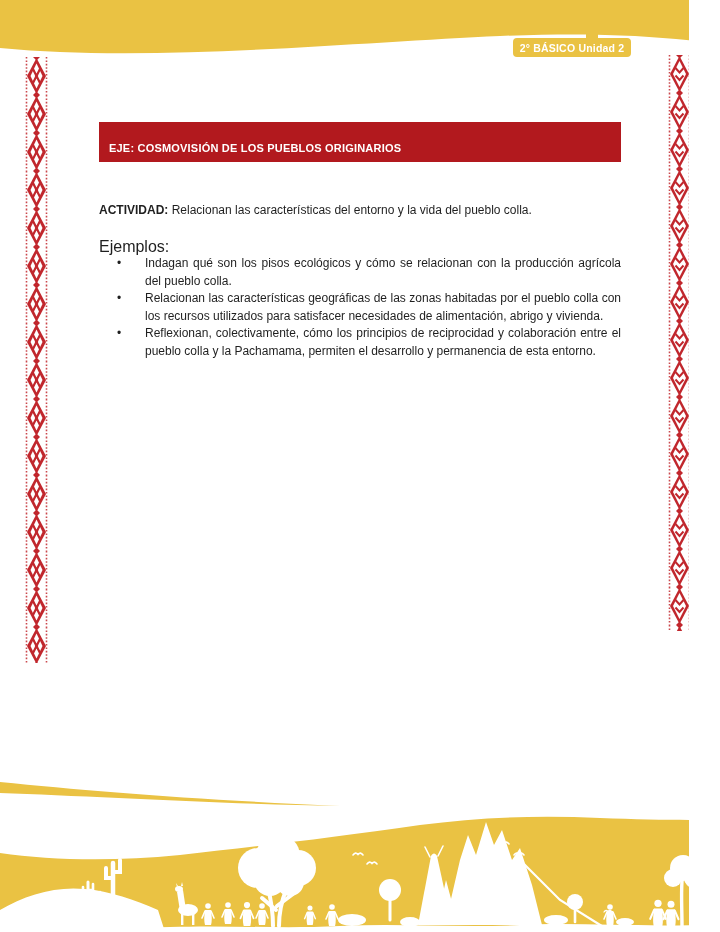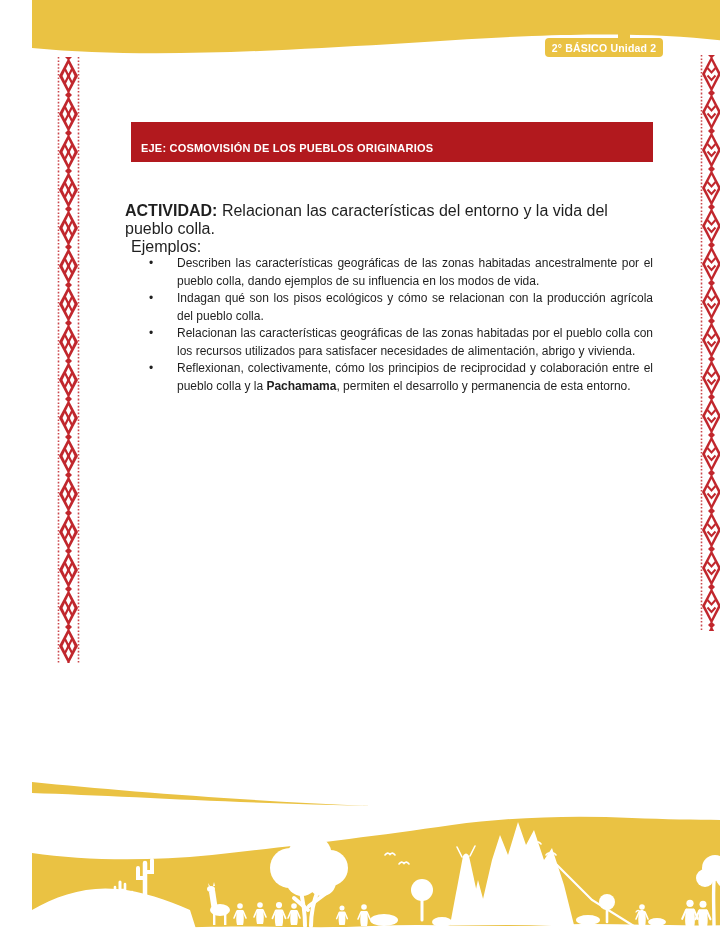--- a/index.html
+++ b/index.html
@@ -4,21 +4,21 @@
 <style>
   :root{
     --c-band_yellow:#EAC243;
     --c-banner_red:#B2191E;
     --c-textile_red:#C1272D;
     --c-text:#1F1F1F;
   }
   html,body{margin:0;padding:0;background:#fff;}
   .page{
     position:relative;width:689px;height:932px;overflow:hidden;background:#fff;
-    font-family:"Liberation Sans",sans-serif;color:var(--c-text);margin-left:32px;
+    font-family:"Liberation Sans",sans-serif;color:var(--c-text);
   }
   .abs{position:absolute;}
   
   .f-yellow{fill:var(--c-band_yellow);}
   .f-white{fill:#ffffff;}
   .f-pred{fill:var(--c-textile_red);}
   .s-pred{stroke:var(--c-textile_red);}
   
   .badge{
     left:513px;top:38px;width:118px;height:19px;border-radius:4px;
@@ -29,34 +29,34 @@
     left:99px;top:91px;width:522px;text-align:center;
     font-size:15px;font-weight:bold;letter-spacing:.1px;
   }
   .banner{
     left:99px;top:122px;width:522px;height:40px;background:var(--c-banner_red);
   }
   .banner span{
     display:block;padding:20px 0 0 10px;color:#fff;font-size:11px;font-weight:bold;letter-spacing:.2px;
   }
   
-  .activity{left:93px;top:202px;width:522px;font-size:16px;line-height:17.5px;}
+  .activity{left:99px;top:202px;width:522px;font-size:12px;line-height:17.5px;}
   .activity b{font-weight:bold;}
   .examples-label{left:99px;top:238px;width:522px;font-size:16px;line-height:17.5px;}
   ul.examples{
     left:99px;top:255px;width:522px;margin:0;padding:0;list-style:none;
     font-size:12px;line-height:17.5px;
   }
   ul.examples li{
     position:relative;padding-left:46px;text-align:justify;text-justify:inter-word;margin:0;
   }
   ul.examples li::before{
     content:"\2022";position:absolute;left:18px;top:0;font-size:12px;
   }
-  ul.examples li b{font-weight:bold;}
+  ul.examples li b{font-weight:normal;}
   
   .border-strip{pointer-events:none;}
 </style>
 </head>
 <body>
 
 <div class="page">
 
   <svg class="abs" style="left:0;top:0" width="720" height="70" viewBox="0 0 720 70">
     <path class="f-yellow" d="M0,0 H720 V44 C660,36 600,32 500,36 C380,41 200,58 60,52 C40,51 20,50 0,48 Z"></path>
@@ -105,21 +105,20 @@
     <span>EJE: COSMOVISIÓN DE LOS PUEBLOS ORIGINARIOS</span>
   </div>
 
   <div class="abs activity">
     <b>ACTIVIDAD:</b>
     <span>Relacionan las características del entorno y la vida del pueblo colla.</span>
   </div>
 
   <div class="abs examples-label">Ejemplos:</div>
   <ul class="abs examples">
-      <li><span>Describen las características geográficas de las zonas habitadas ancestralmente por el pueblo colla, dando ejemplos de su influencia en los modos de vida.</span></li>
       <li><span>Indagan qué son los pisos ecológicos y cómo se relacionan con la producción agrícola del pueblo colla.</span></li>
       <li><span>Relacionan las características geográficas de las zonas habitadas por el pueblo colla con los recursos utilizados para satisfacer necesidades de alimentación, abrigo y vivienda.</span></li>
       <li><span>Reflexionan, colectivamente, cómo los principios de reciprocidad y colaboración entre el pueblo colla y la </span><b>Pachamama</b><span>, permiten el desarrollo y permanencia de esta entorno.</span></li>
     </ul>
 
   <svg class="abs" style="left:0;top:760px" width="720" height="172" viewBox="0 0 720 172">
 
     <path class="f-yellow" d="M0,22 C90,31 200,40 340,46 C220,44 90,36 0,33 Z"></path>
 
     <path class="f-yellow" d="M0,93 C50,100 110,102 180,95 C260,86 330,78 420,65 C480,57 540,55 600,58 C650,60 690,60 720,60 L720,172 L0,172 Z"></path>

